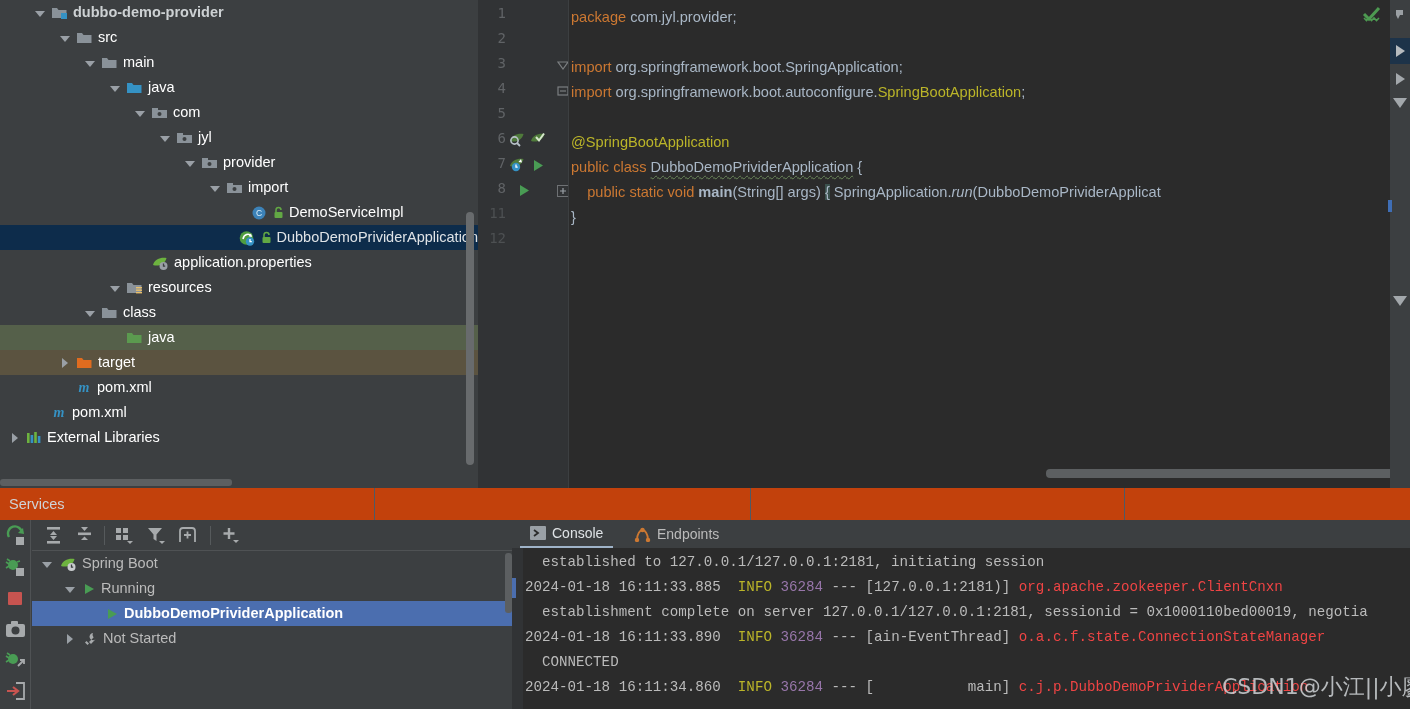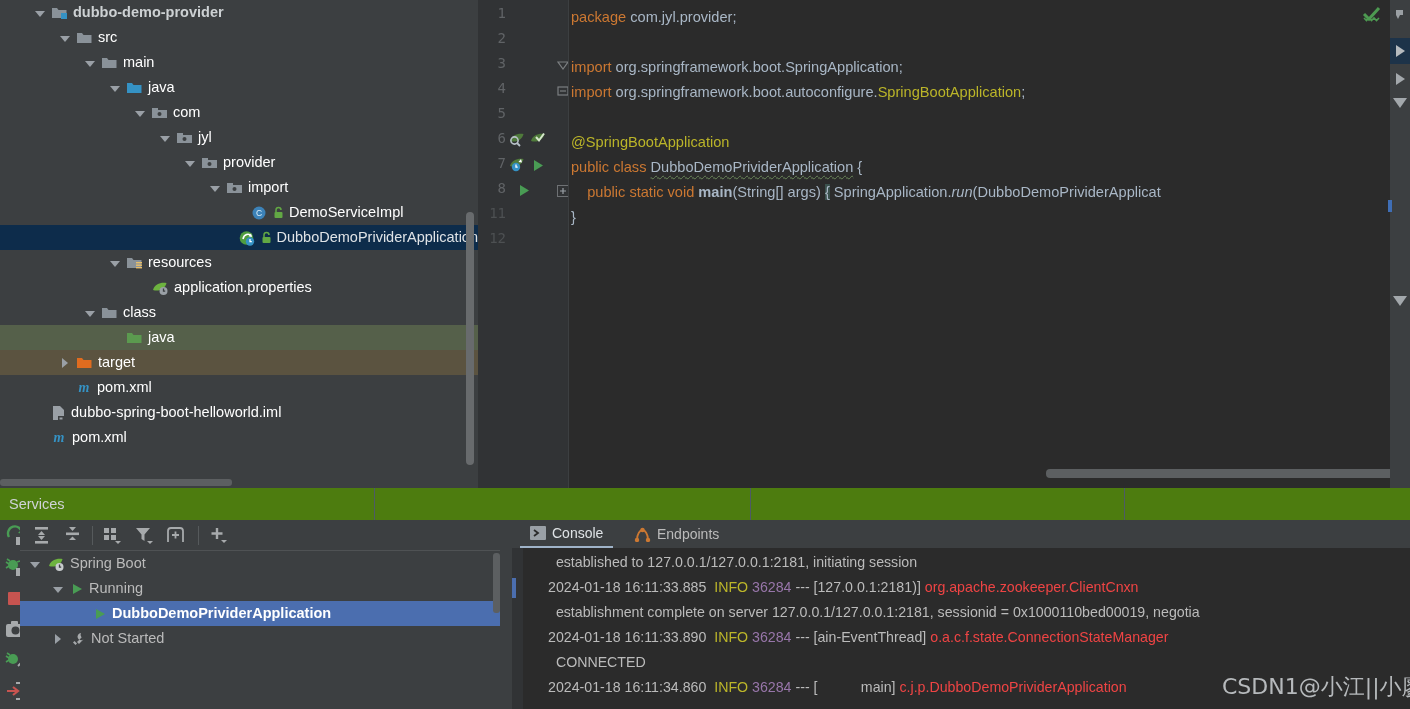--- a/index.html
+++ b/index.html
@@ -86,21 +86,21 @@
     background: #686b6d; border-radius: 4px;
   }
   #tree-hscroll {
     position: absolute; left: 0; bottom: 2px; width: 232px; height: 7px;
     background: #5c5f61; border-radius: 3px;
   }
 
   
   #services-bar {
     position: absolute; left: 0; top: 488px; width: 1410px; height: 32px;
-    background: #4d7c0f;
+    background: #c2410c;
   }
   #services-bar .vdiv {
     position: absolute; top: 0; width: 1px; height: 32px; background: #4e5a66;
   }
   #services-label {
     position: absolute; left: 9px; top: 0; height: 32px; line-height: 32px;
     font-size: 14.5px; color: #cfd3d6;
   }
 
   
@@ -111,21 +111,21 @@
   #side-toolbar {
     position: absolute; left: 0; top: 0; width: 31px; height: 189px;
     background: #3c3f41;
   }
   #side-toolbar .vline {
     position: absolute; right: 0; top: 0; width: 1px; height: 189px; background: #4f5254;
   }
   .stb { position: absolute; left: 5px; width: 22px; height: 22px; }
 
   #svc-tree-pane {
-    position: absolute; left: 20px; top: 0; width: 480px; height: 189px;
+    position: absolute; left: 32px; top: 0; width: 480px; height: 189px;
     background: #3c3f41;
   }
   #svc-toolbar {
     position: absolute; left: 0; top: 0; width: 480px; height: 31px;
   }
   #svc-toolbar .hline {
     position: absolute; left: 0; bottom: 0; width: 480px; height: 1px; background: #4f5254;
   }
   .tb-ico { position: absolute; top: 5px; width: 22px; height: 20px; }
   .tb-sep { position: absolute; top: 6px; width: 1px; height: 19px; background: #565a5c; }
@@ -162,22 +162,22 @@
   }
   #console-gutter {
     position: absolute; left: 0; top: 0; width: 11px; height: 161px;
     background: #313335;
   }
   #console-gutter .bluemark {
     position: absolute; left: 0; top: 30px; width: 4px; height: 20px; background: #4b6eaf;
   }
   #console-lines {
     position: absolute; left: 11px; top: 0; right: 0; bottom: 0;
-    font-family: Liberation Sans, sans-serif; font-size: 14.2px;
-    line-height: 25px; color: #bbbbbb; white-space: pre; margin-left: 23px;
+    font-family: Liberation Mono, monospace; font-size: 14.2px;
+    line-height: 25px; color: #bbbbbb; white-space: pre;
   }
   .cl { position: absolute; left: 2px; white-space: pre; }
   .c-info { color: #bbb529; }
   .c-pid { color: #9876aa; }
   .c-logger { color: #ef4444; }
   .c-plain { color: #bbbbbb; }
   #watermark {
     position: absolute; left: 1222px; top: 672px;
     font-size: 22px; color: #d5d9dc; opacity: .82;
     font-family: "DejaVu Sans", sans-serif; white-space: nowrap;
@@ -318,47 +318,47 @@
           </span>
           <span class="ic">
             <svg width="11" height="14" viewBox="0 0 11 14" style="display:block">
               <path d="M3 6 v-2 a2.5 2.5 0 0 1 5 0" stroke="#62a844" stroke-width="1.5" fill="none"></path>
               <rect x="1.5" y="6" width="8" height="6" rx="1" fill="#62a844"></rect>
             </svg>
           </span>
           <span class="lbl">DubboDemoPrividerApplication</span>
         </div>
         <div class="tree-row">
+          <span style="display:inline-block;width:133px"></span>
+          <span class="twisty "></span>
+          <span style="display:inline-block;width:4px"></span>
+          <span class="ic">
+            <svg width="18" height="16" viewBox="0 0 18 16" style="display:block">
+              <path d="M2 10 C3.5 4 10 2 15.5 3 C14 9 8 12 2 10 z" fill="#6db33f"></path>
+              <circle cx="12.5" cy="11" r="4" fill="#9aa0a6"></circle>
+              <path d="M12.5 8.6 v2.6 h1.7" stroke="#3c3f41" stroke-width="1.3" fill="none"></path>
+            </svg>
+          </span>
+          <span class="lbl">application.properties</span>
+        </div>
+        <div class="tree-row">
           <span style="display:inline-block;width:108px"></span>
           <span class="twisty down"></span>
           <span style="display:inline-block;width:4px"></span>
           <span class="ic">
             <svg width="17" height="15" viewBox="0 0 17 15" style="display:block">
               <path d="M1 3 h5 l1.5 2 h8 v8 h-14.5 z" fill="#8a9299"></path>
               <rect x="10" y="7" width="6" height="1.4" fill="#e8bf6a"></rect>
               <rect x="10" y="9.5" width="6" height="1.4" fill="#e8bf6a"></rect>
               <rect x="10" y="12" width="6" height="1.4" fill="#e8bf6a"></rect>
             </svg>
           </span>
           <span class="lbl">resources</span>
         </div>
         <div class="tree-row">
-          <span style="display:inline-block;width:133px"></span>
-          <span class="twisty "></span>
-          <span style="display:inline-block;width:4px"></span>
-          <span class="ic">
-            <svg width="18" height="16" viewBox="0 0 18 16" style="display:block">
-              <path d="M2 10 C3.5 4 10 2 15.5 3 C14 9 8 12 2 10 z" fill="#6db33f"></path>
-              <circle cx="12.5" cy="11" r="4" fill="#9aa0a6"></circle>
-              <path d="M12.5 8.6 v2.6 h1.7" stroke="#3c3f41" stroke-width="1.3" fill="none"></path>
-            </svg>
-          </span>
-          <span class="lbl">application.properties</span>
-        </div>
-        <div class="tree-row">
           <span style="display:inline-block;width:83px"></span>
           <span class="twisty down"></span>
           <span style="display:inline-block;width:4px"></span>
           <span class="ic">
             <svg width="17" height="15" viewBox="0 0 17 15" style="display:block">
               <path d="M1 3 h5 l1.5 2 h8 v8 h-14.5 z" fill="#8a9299"></path>
             </svg>
           </span>
           <span class="lbl">class</span>
         </div>
@@ -393,38 +393,39 @@
               <text x="8" y="12" font-size="14" font-weight="bold" font-style="italic" fill="#3592c4" text-anchor="middle" font-family="Liberation Serif">m</text>
             </svg>
           </span>
           <span class="lbl">pom.xml</span>
         </div>
         <div class="tree-row">
           <span style="display:inline-block;width:33px"></span>
           <span class="twisty "></span>
           <span style="display:inline-block;width:4px"></span>
           <span class="ic">
-            <svg width="15" height="16" viewBox="0 0 15 16" style="display:block">
-              <path d="M2 1 h7 l4 4 v10 h-11 z" fill="#9aa0a6"></path>
-              <rect x="7" y="11" width="6" height="5" fill="#3c3f41"></rect>
-              <rect x="8.5" y="12.5" width="3" height="2" fill="#9aa0a6"></rect>
-            </svg>
-          </span>
-          <span class="lbl">dubbo-spring-boot-helloworld.iml</span>
-        </div>
-        <div class="tree-row">
-          <span style="display:inline-block;width:33px"></span>
-          <span class="twisty "></span>
-          <span style="display:inline-block;width:4px"></span>
-          <span class="ic">
             <svg width="16" height="15" viewBox="0 0 16 15" style="display:block">
               <text x="8" y="12" font-size="14" font-weight="bold" font-style="italic" fill="#3592c4" text-anchor="middle" font-family="Liberation Serif">m</text>
             </svg>
           </span>
           <span class="lbl">pom.xml</span>
+        </div>
+        <div class="tree-row">
+          <span style="display:inline-block;width:8px"></span>
+          <span class="twisty right"></span>
+          <span style="display:inline-block;width:4px"></span>
+          <span class="ic">
+            <svg width="16" height="15" viewBox="0 0 16 15" style="display:block">
+              <rect x="1" y="3" width="2.6" height="10" fill="#6db33f"></rect>
+              <rect x="4.6" y="5" width="2.6" height="8" fill="#3592c4"></rect>
+              <rect x="8.2" y="2" width="2.6" height="11" fill="#6db33f"></rect>
+              <rect x="11.8" y="6" width="2.6" height="7" fill="#3592c4"></rect>
+            </svg>
+          </span>
+          <span class="lbl">External Libraries</span>
         </div>
       </div>
     <div id="tree-vscroll"></div>
     <div id="tree-hscroll"></div>
   </div>
 
   <div id="editor-pane">
     <div id="gutter">
         <div class="lnum" style="top: 5px;">1</div>
         <div class="lnum" style="top: 30px;">2</div>

